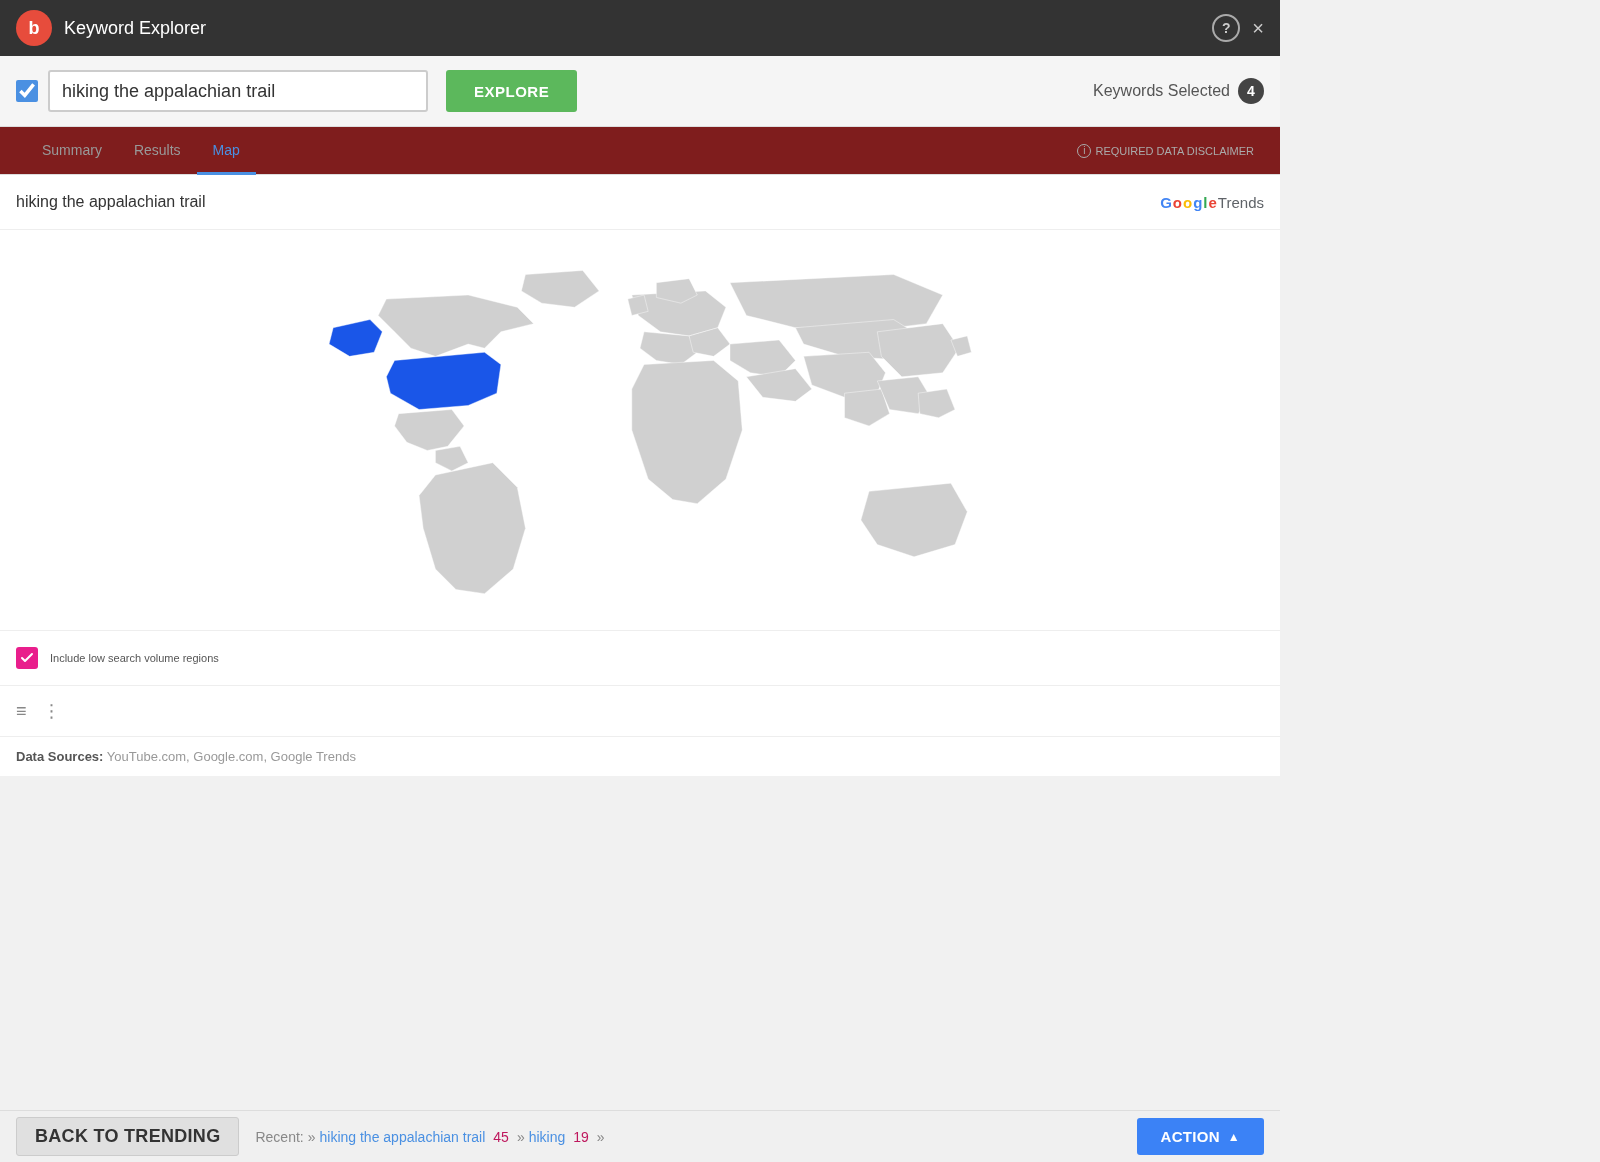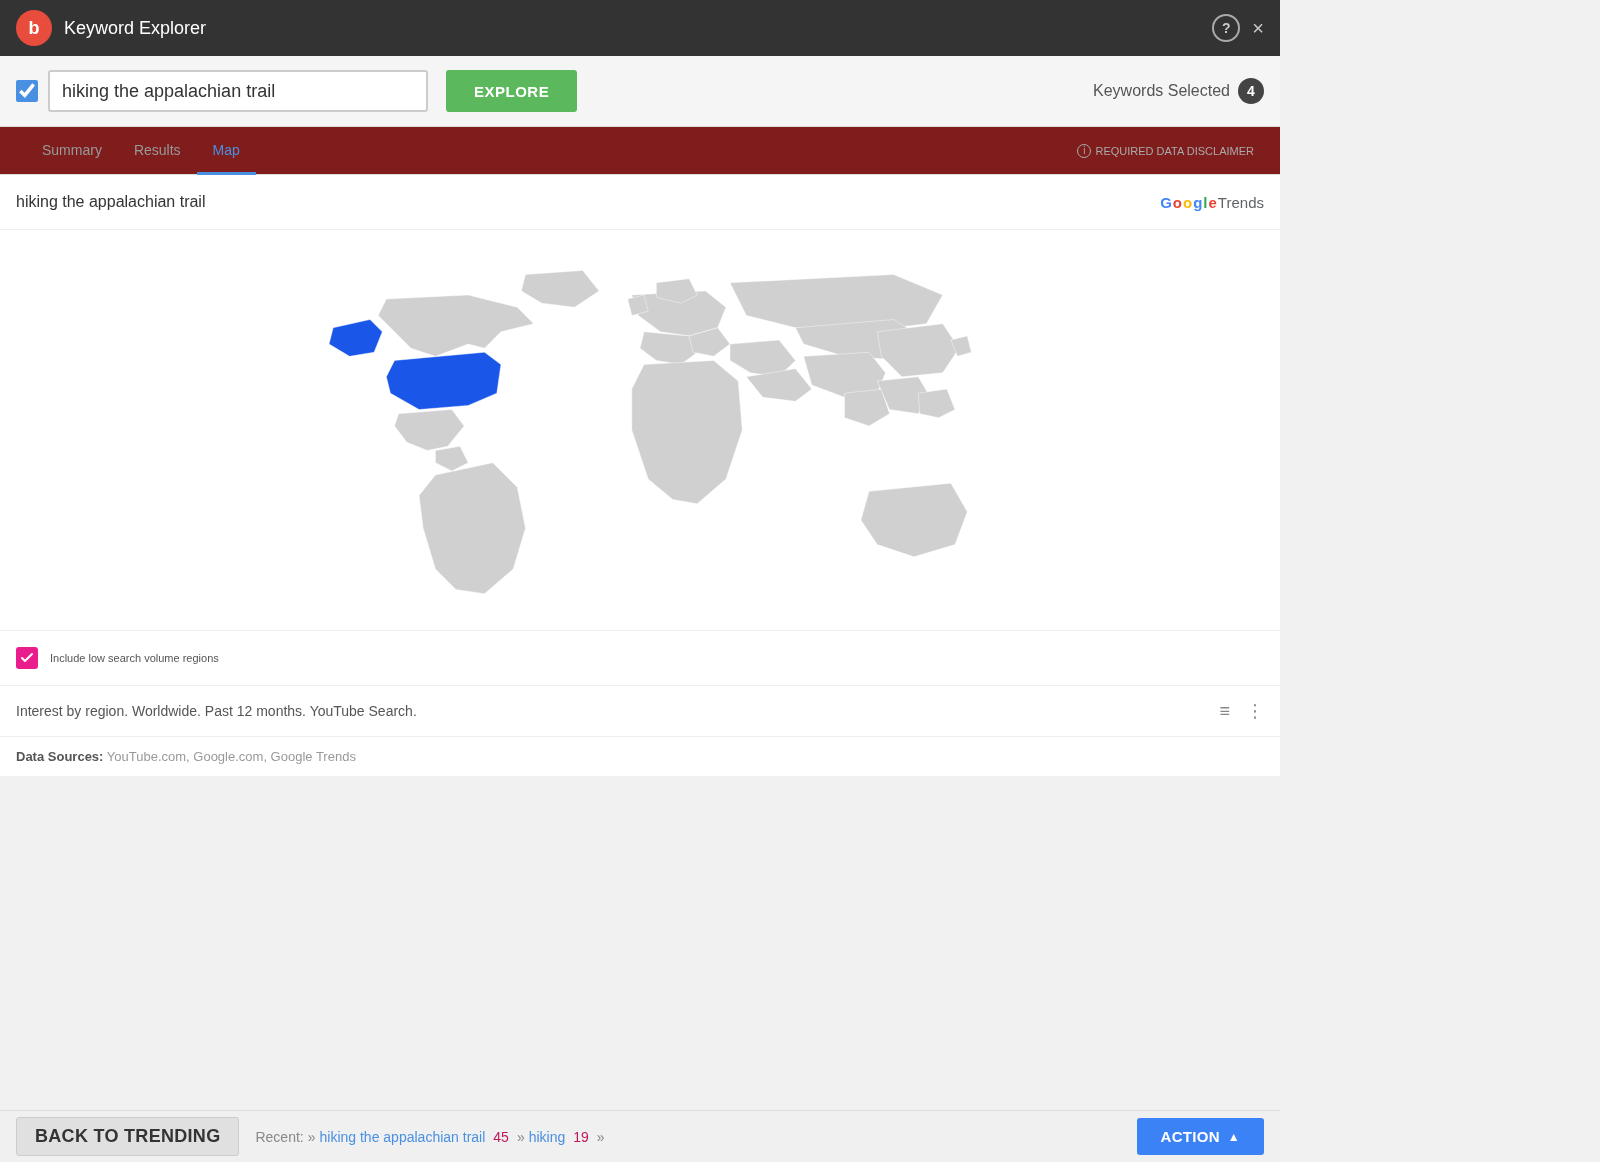--- a/index.html
+++ b/index.html
@@ -397,21 +397,20 @@
   <div class="checkbox-row">
     <div class="pink-checkbox">
       <svg viewBox="0 0 14 14" fill="none" xmlns="http://www.w3.org/2000/svg">
         <polyline points="2,7 5,10 12,3" stroke="white" stroke-width="2" stroke-linecap="round" stroke-linejoin="round"></polyline>
       </svg>
     </div>
     <span class="checkbox-label">Include low search volume regions</span>
   </div>
 
   <div class="info-row">
-    <span class="info-text">Interest by region. Worldwide. Past 12 months. YouTube Search.</span>
     <div class="info-actions">
       <button class="info-icon-btn">≡</button>
       <button class="info-icon-btn">⋮</button>
     </div>
   </div>
 
   <div class="data-sources">
     <strong>Data Sources:</strong>
     <span>YouTube.com, Google.com, Google Trends</span>
   </div>

